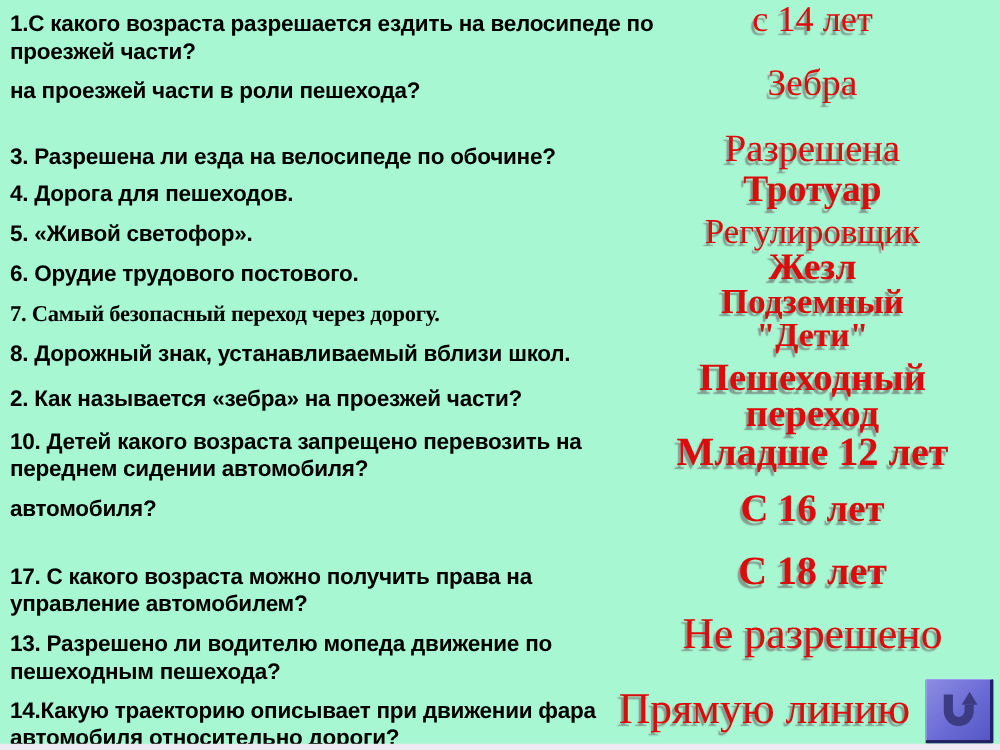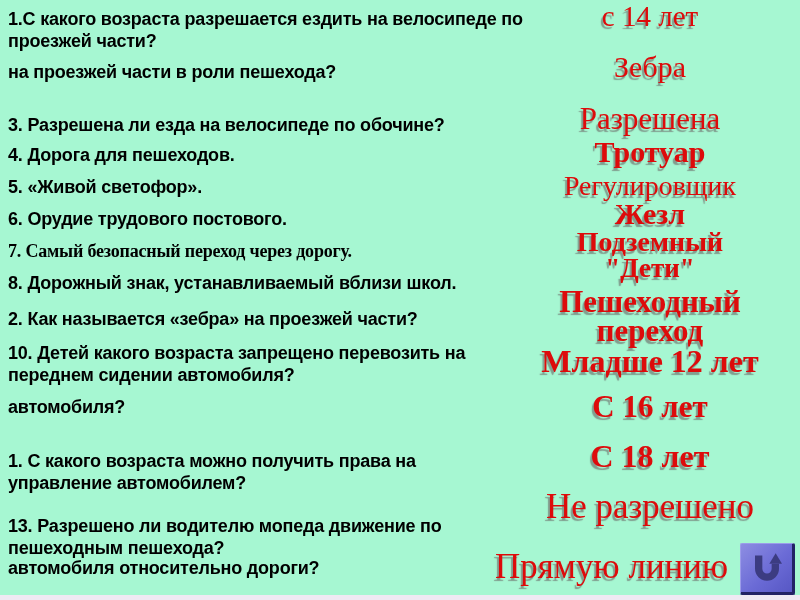--- a/index.html
+++ b/index.html
@@ -28,21 +28,21 @@
   .q:nth-child(3)  { top: 114px; }
   .q:nth-child(4)  { top: 144px; }
   .q:nth-child(5)  { top: 176px; }
   .q:nth-child(6)  { top: 208px; }
   .q:nth-child(7)  { top: 240px; font-family: Liberation Serif, serif; }
   .q:nth-child(8)  { top: 272px; }
   .q:nth-child(9)  { top: 308px; }
   .q:nth-child(10) { top: 342px; }
   .q:nth-child(11) { top: 396px; }
   .q:nth-child(12) { top: 450px; }
-  .q:nth-child(13) { top: 504px; margin-top: 11px; }
+  .q:nth-child(13) { top: 504px; }
   .q:nth-child(14) { top: 557px; }
 
   
   .answers {
     position: absolute; left: 495px; top: 0; width: 310px;
     text-align: center;
     color: #dd0b0b;
     font-family: "Liberation Serif", serif;
   }
   .a {
@@ -125,28 +125,29 @@
       <div class="qline">2. Как называется «зебра» на проезжей части?</div>
     </div>
     <div class="q">
       <div class="qline">10. Детей какого возраста запрещено перевозить на</div>
       <div class="qline">переднем сидении автомобиля?</div>
     </div>
     <div class="q">
       <div class="qline">автомобиля?</div>
     </div>
     <div class="q">
-      <div class="qline">1. С какого возраста можно получить права на</div>
+      <div class="qline">17. С какого возраста можно получить права на</div>
       <div class="qline">управление автомобилем?</div>
     </div>
     <div class="q">
       <div class="qline">13. Разрешено ли водителю мопеда движение по</div>
       <div class="qline">пешеходным пешехода?</div>
     </div>
     <div class="q">
+      <div class="qline">14.Какую траекторию описывает при движении фара</div>
       <div class="qline">автомобиля относительно дороги?</div>
     </div>
   </div>
 
   <div class="answers">
     <div class="a">
       <div>с 14 лет</div>
     </div>
     <div class="a">
       <div>Зебра</div>

